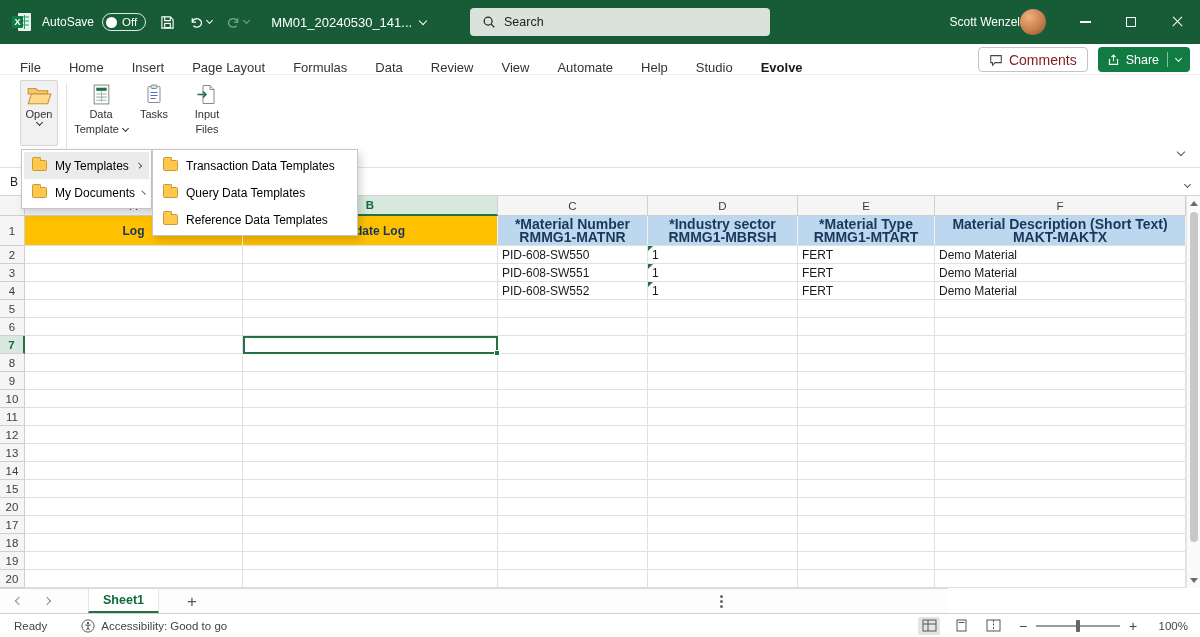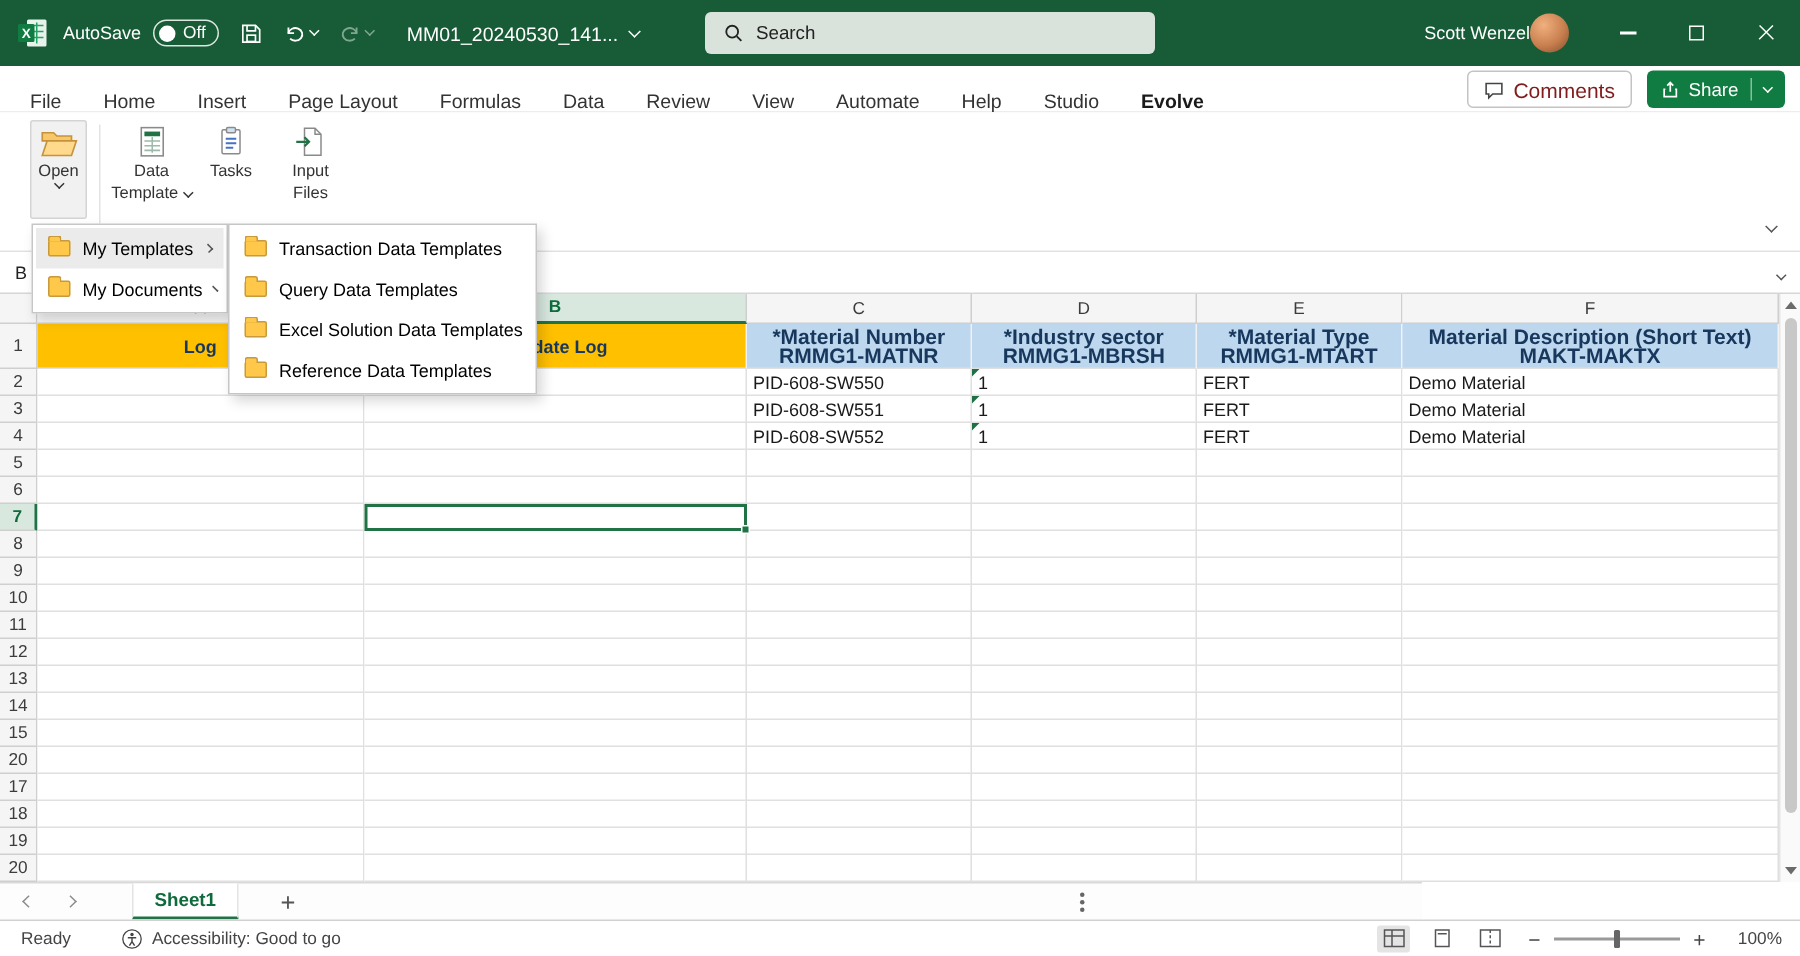--- a/index.html
+++ b/index.html
@@ -455,24 +455,20 @@
       <div class="menu-item">
         <span class="fold"></span>
         <span>Transaction Data Templates</span>
       </div>
       <div class="menu-item">
         <span class="fold"></span>
         <span>Query Data Templates</span>
       </div>
       <div class="menu-item">
         <span class="fold"></span>
-        <span>Excel Solution Data Templates</span>
-      </div>
-      <div class="menu-item">
-        <span class="fold"></span>
         <span>Reference Data Templates</span>
       </div>
     </div>
 
   <div class="tabbar">
     <div class="navchevs">
       <span class="chev chev-l"></span>
       <span class="chev chev-r"></span>
     </div>
     <div class="sheettab">

